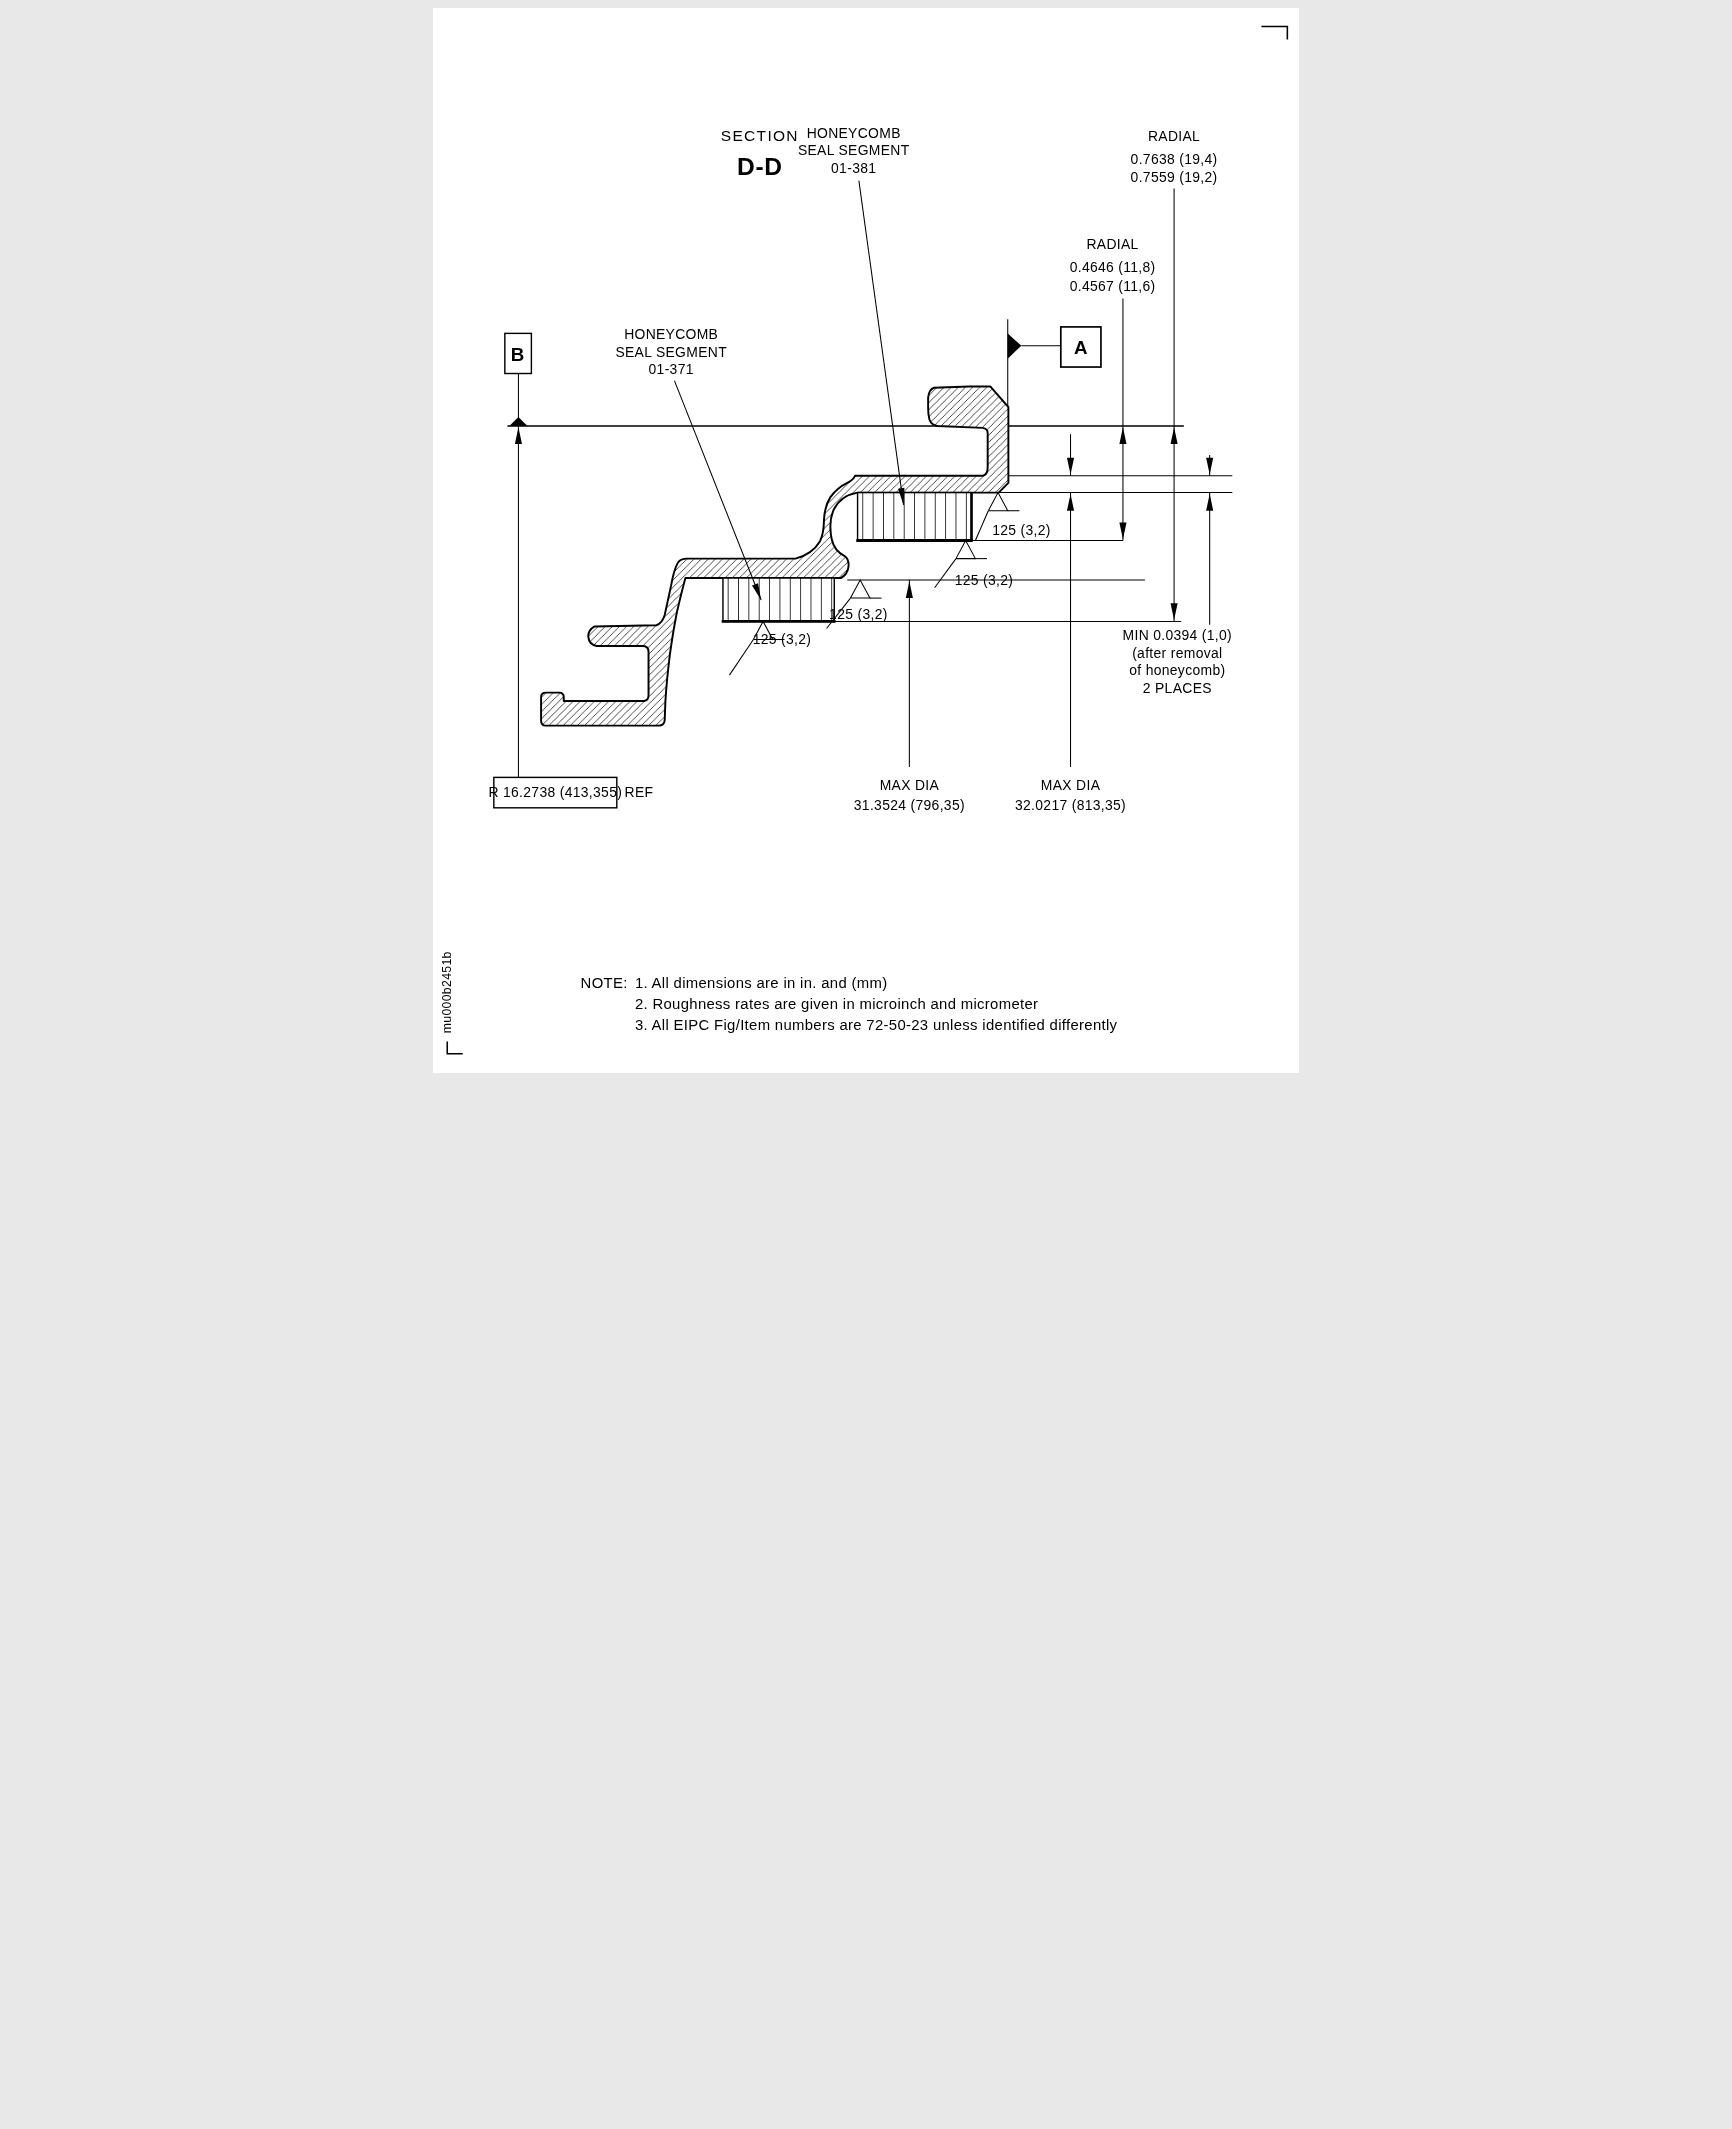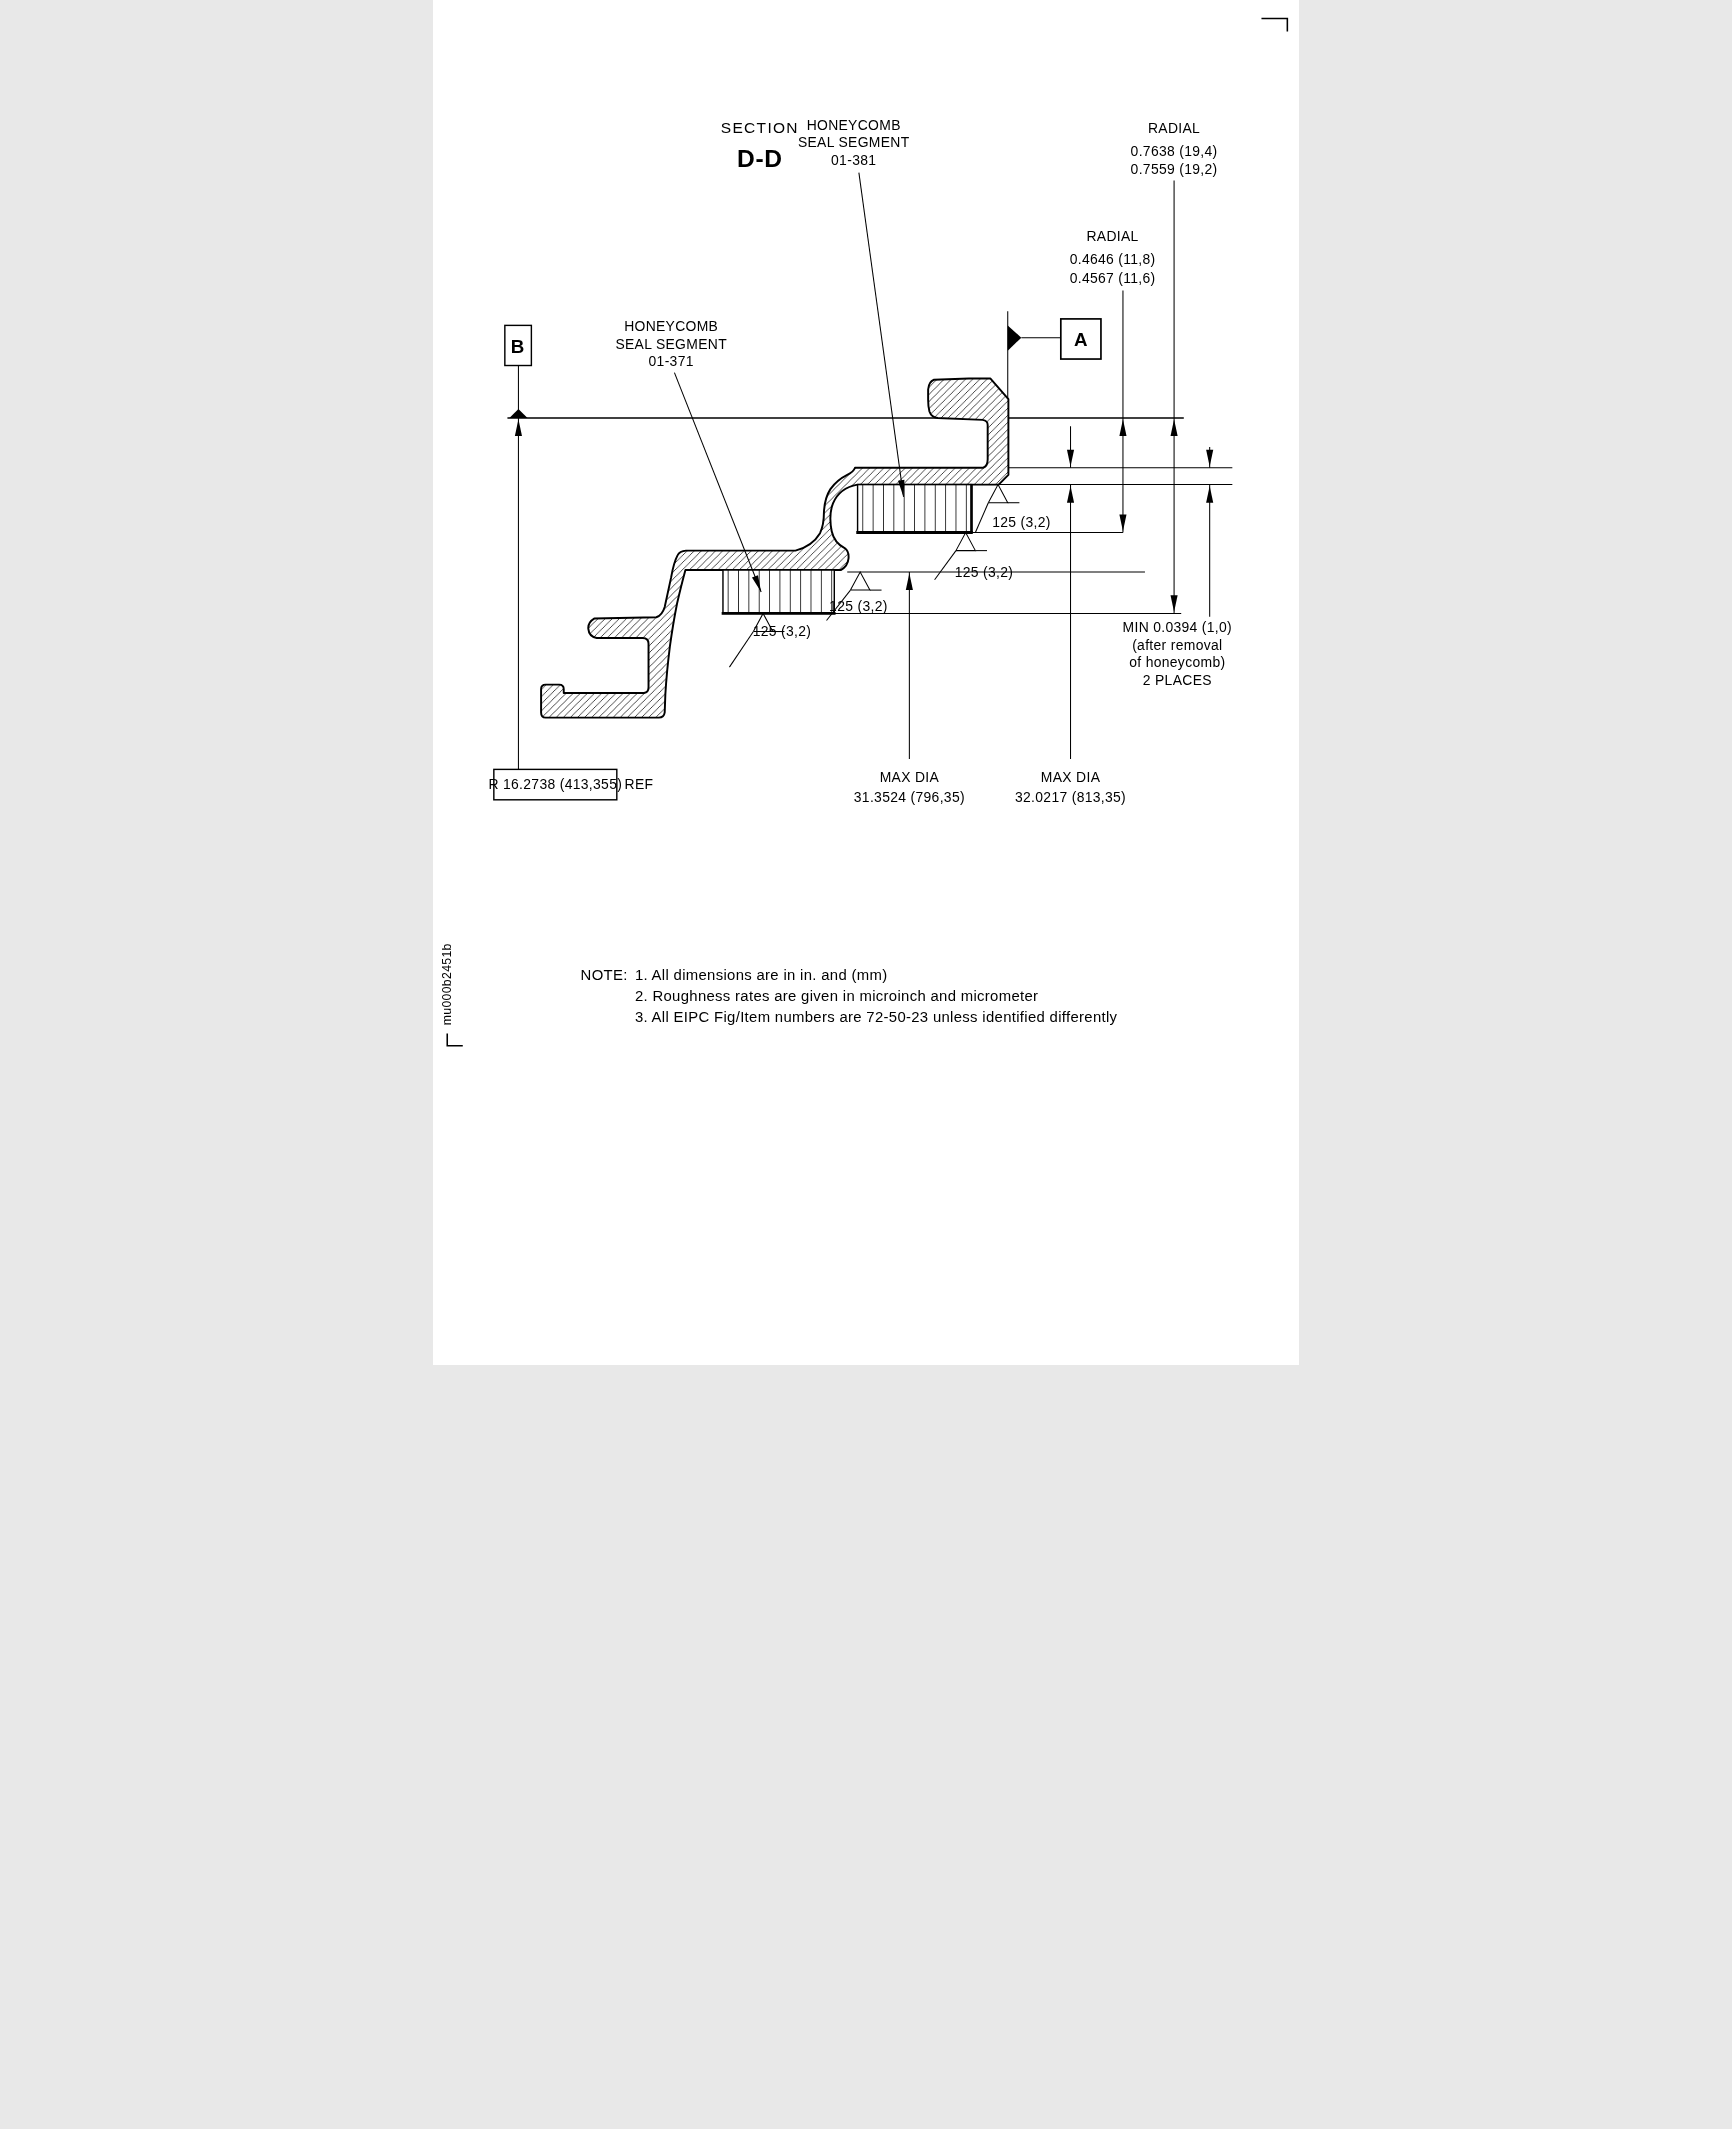--- a/index.html
+++ b/index.html
@@ -1,19 +1,19 @@
 <!DOCTYPE html>
 <html style="font-size:10.4px"><head>
 <meta charset="utf-8">
 <style>
   html,body{margin:0;padding:0;background:#e8e8e8;}
   .page{
     position:relative;
-    width:866px;height:1365px;
-    margin:0 auto;
+    width:866px;height:1065px;
+    margin:8px auto;
     background:#ffffff;
     font-family:"Liberation Sans", sans-serif;
     overflow:hidden;
   }
   svg{position:absolute;left:0;top:0;}
   text{
     fill:#000;
     font-family:"Liberation Sans", sans-serif;
     letter-spacing:0.5px;
   }

